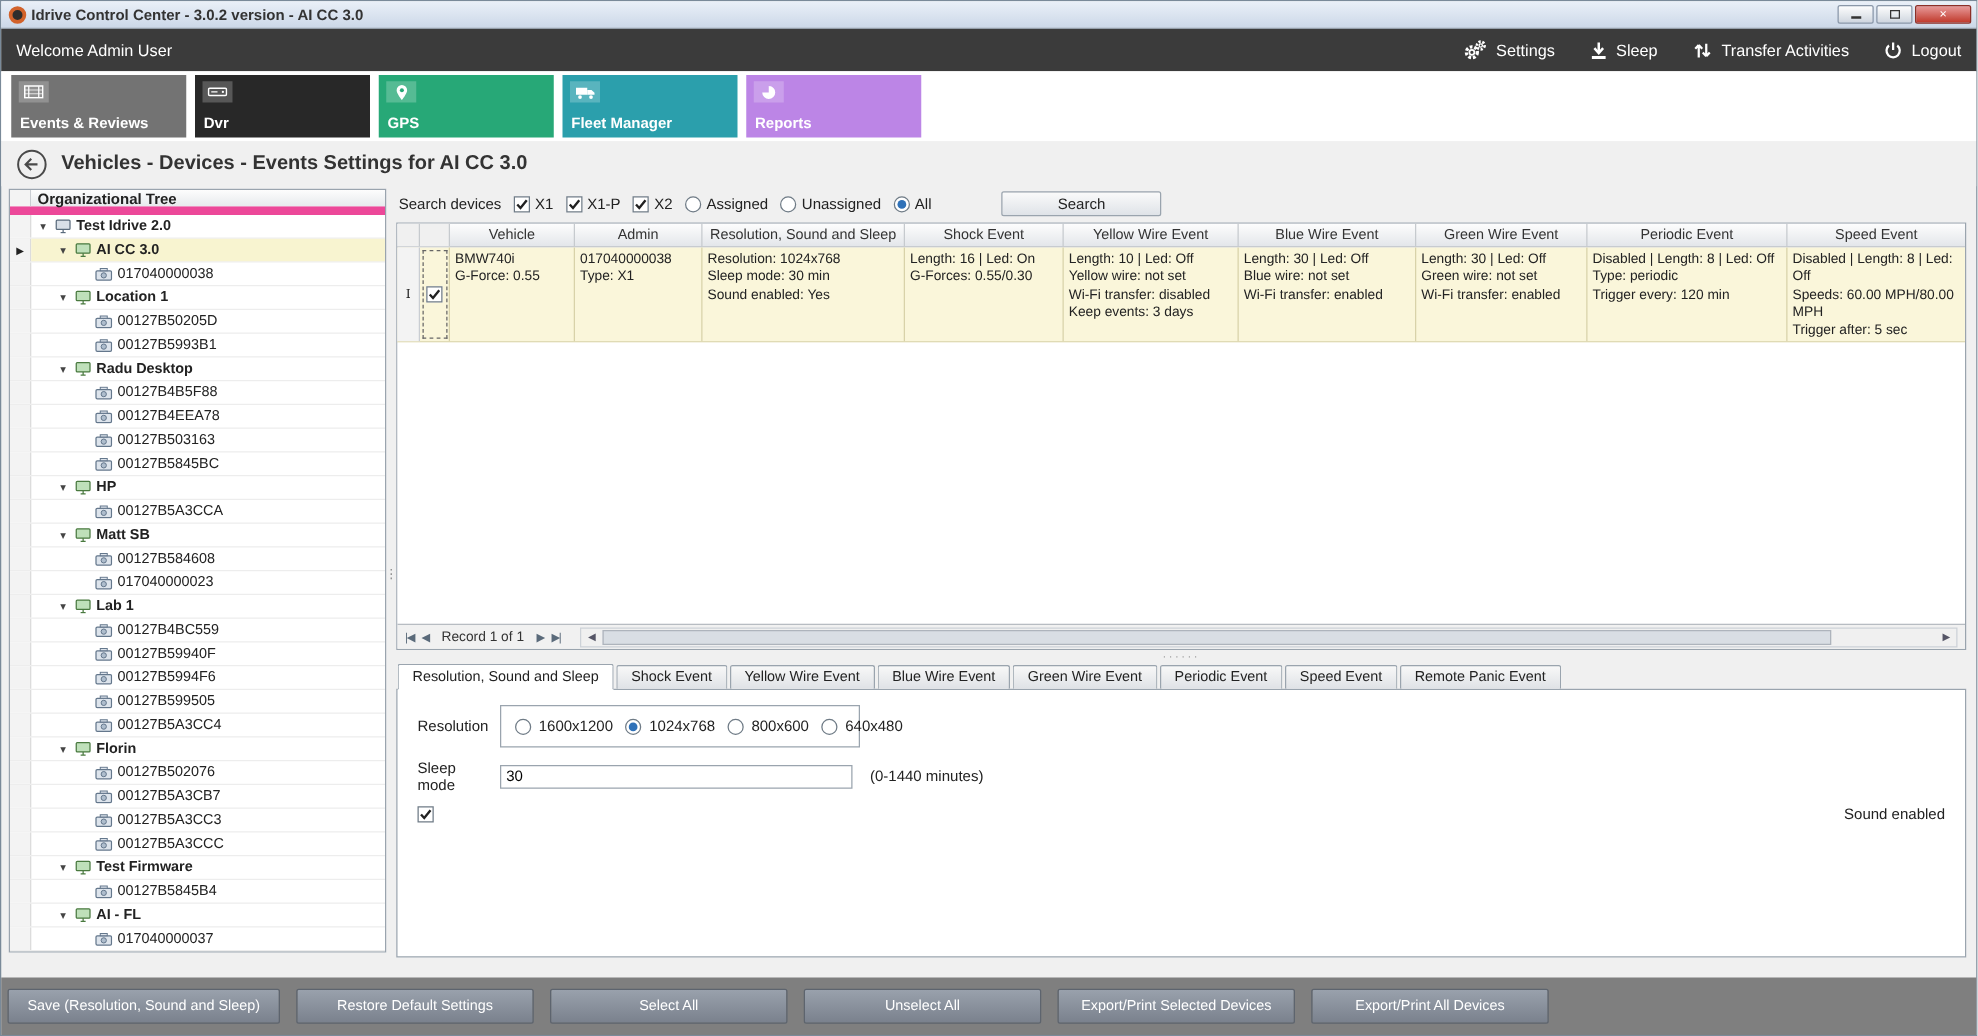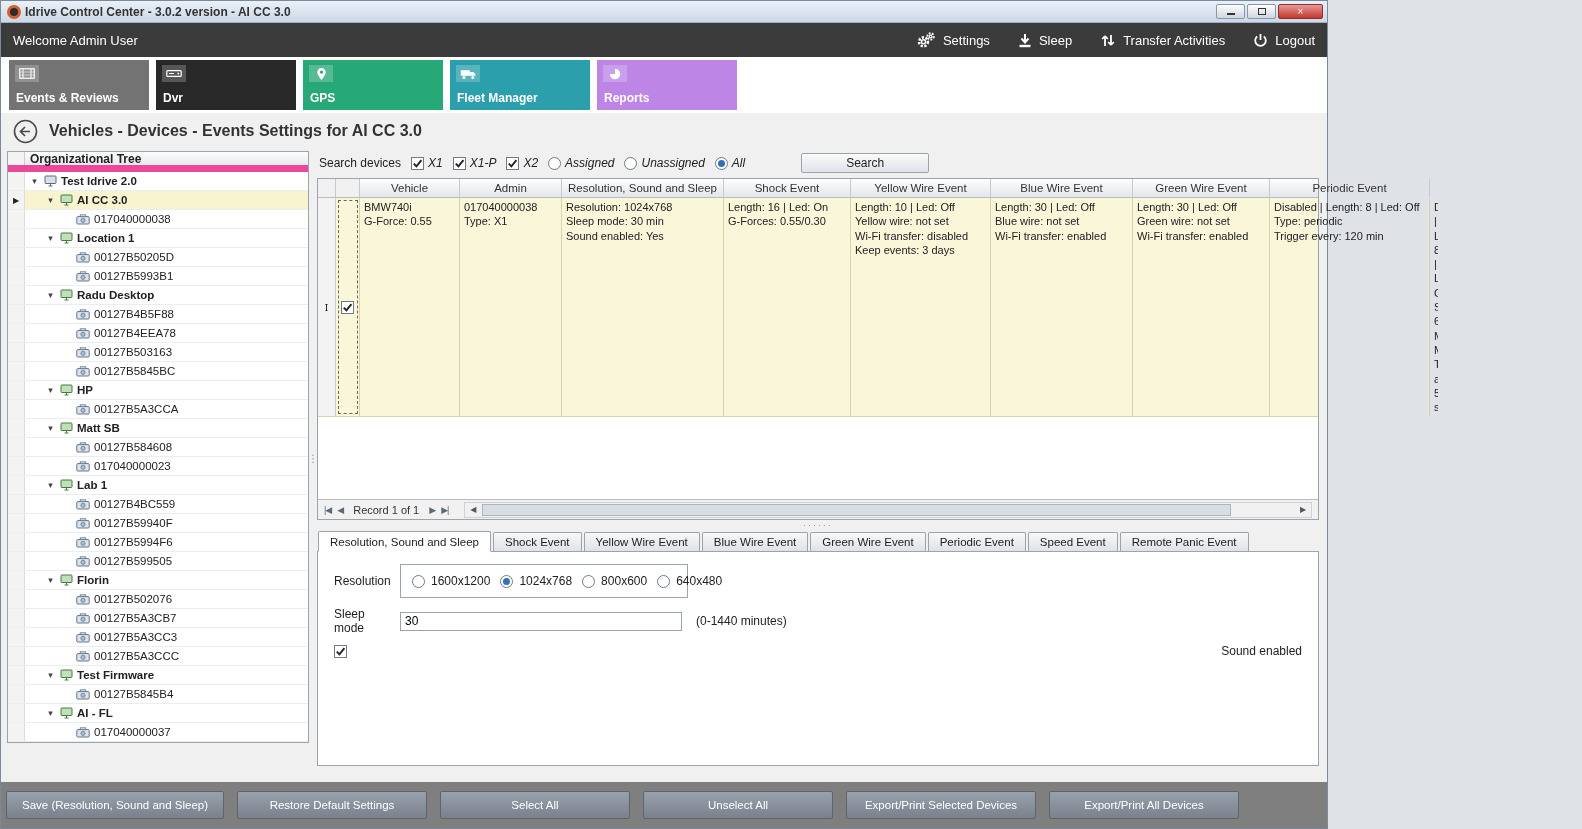--- a/index.html
+++ b/index.html
@@ -1,17 +1,17 @@
 <!DOCTYPE html>
 <html><head>
 <meta charset="utf-8">
 <style>
   html,body{margin:0;padding:0;background:#dfe3e8;}
   body{width:1582px;height:829px;overflow:hidden;font-family:"Liberation Sans",sans-serif;font-size:12px;color:#222;}
-  .app{width:1328px;height:829px;display:flex;flex-direction:column;box-sizing:border-box;border:1px solid #7a8a99;background:#f0f0f0;}
+  .app{width:1582px;height:829px;display:flex;flex-direction:column;box-sizing:border-box;border:1px solid #7a8a99;background:#f0f0f0;}
   *{box-sizing:border-box;}
 
   
   .titlebar{height:22px;flex:0 0 22px;background:linear-gradient(#eaf0f8,#ccd8e8);display:flex;align-items:center;padding:0 4px;border-bottom:1px solid #9fb0c4;}
   .app-icon{width:14px;height:14px;border-radius:50%;border:3px solid #d2622a;background:#2d2d2d;margin:0 4px 0 2px;}
   .titlebar .title{font-weight:bold;font-size:12px;color:#333;flex:1;white-space:nowrap;}
   .win-btns{display:flex;gap:2px;}
   .win-btn{width:29px;height:15px;border:1px solid #8a97a8;border-radius:2px;background:linear-gradient(#fdfdfd,#cfd6df);display:flex;align-items:center;justify-content:center;color:#333;font-size:10px;line-height:1;cursor:pointer;}
   .win-btn.close{width:45px;background:linear-gradient(#e89a9a,#c0392b);color:#fff;border-color:#8c2f27;}
   .glyph-min{width:8px;height:0;border-bottom:2px solid #333;margin-top:5px;}
@@ -49,21 +49,21 @@
   .tree-row .nlabel{font-size:11.5px;white-space:nowrap;}
   .expander{width:11px;flex:0 0 11px;font-size:9px;color:#444;text-align:center;line-height:19px;}
   .node-icon{display:flex;align-items:center;}
   .node-icon svg{display:block;}
 
   .v-splitter{width:8px;flex:0 0 8px;display:flex;align-items:center;justify-content:center;color:#8a8a8a;font-size:10px;cursor:col-resize;}
 
   .main{flex:1;display:flex;flex-direction:column;min-width:0;}
   
   .searchbar{height:24px;flex:0 0 24px;display:flex;align-items:center;gap:10px;font-size:12px;margin-bottom:3px;padding-left:2px;}
-  .chk,.rad{display:flex;align-items:center;gap:4px;cursor:pointer;font-style:italic;}
+  .chk,.rad{display:flex;align-items:center;gap:4px;cursor:pointer;}
   .cb{width:13px;height:13px;border:1px solid #6f7b86;background:#fff;display:inline-flex;align-items:center;justify-content:center;flex:0 0 13px;}
   .rb{width:13px;height:13px;border:1px solid #6f7b86;border-radius:50%;background:#fff;display:inline-flex;align-items:center;justify-content:center;flex:0 0 13px;}
   .rb .dot{width:7px;height:7px;border-radius:50%;background:#2f71b8;}
   .search-btn{width:128px;height:20px;margin-left:46px;background:linear-gradient(#fafafa,#dfe3e8);border:1px solid #9aa4ae;border-radius:2px;display:flex;align-items:center;justify-content:center;font-size:12px;cursor:pointer;}
 
   
   .grid{height:342px;flex:0 0 342px;background:#fff;border:1px solid #9aa4ae;display:flex;flex-direction:column;min-width:0;}
   .grid-header{display:flex;height:19px;flex:0 0 19px;background:linear-gradient(#fdfdfd,#e3e6ea);border-bottom:1px solid #b7bcc2;font-size:11.5px;color:#333;}
   .gh-cell{border-right:1px solid #c6cace;display:flex;align-items:center;justify-content:center;overflow:hidden;white-space:nowrap;}
   .gh-cell.fixed{background:#f0f0f0;}
@@ -515,20 +515,34 @@
             <span class="cell" style="padding-left:36px">
               <span class="expander"></span>
               <span class="node-icon">
                 <svg width="14" height="11" viewBox="0 0 14 11">
                   <rect x="0.8" y="2.6" width="12.4" height="7.4" rx="1" fill="#dde4ec" stroke="#64778c" stroke-width="1"></rect>
                   <circle cx="7" cy="6.3" r="2.1" fill="#aebdcd" stroke="#64778c" stroke-width="0.8"></circle>
                   <rect x="4.2" y="0.8" width="5.6" height="1.8" fill="#dde4ec" stroke="#64778c" stroke-width="0.8"></rect>
                 </svg>
               </span>
               <span class="nlabel">00127B599505</span>
+            </span>
+          </div>
+          <div class="tree-row device">
+            <span class="ind"></span>
+            <span class="cell" style="padding-left:36px">
+              <span class="expander"></span>
+              <span class="node-icon">
+                <svg width="14" height="11" viewBox="0 0 14 11">
+                  <rect x="0.8" y="2.6" width="12.4" height="7.4" rx="1" fill="#dde4ec" stroke="#64778c" stroke-width="1"></rect>
+                  <circle cx="7" cy="6.3" r="2.1" fill="#aebdcd" stroke="#64778c" stroke-width="0.8"></circle>
+                  <rect x="4.2" y="0.8" width="5.6" height="1.8" fill="#dde4ec" stroke="#64778c" stroke-width="0.8"></rect>
+                </svg>
+              </span>
+              <span class="nlabel">00127B5A3CC4</span>
             </span>
           </div>
           <div class="tree-row group">
             <span class="ind"></span>
             <span class="cell" style="padding-left:20px">
               <span class="expander">▾</span>
               <span class="node-icon">
                 <svg width="13" height="12" viewBox="0 0 13 12">
                   <rect x="1" y="1" width="11" height="7.5" rx="0.8" fill="#bfe0ba" stroke="#49793f" stroke-width="1"></rect>
                   <path d="M4.5 11h4M6.5 8.5V11" stroke="#49793f" stroke-width="1"></path>

